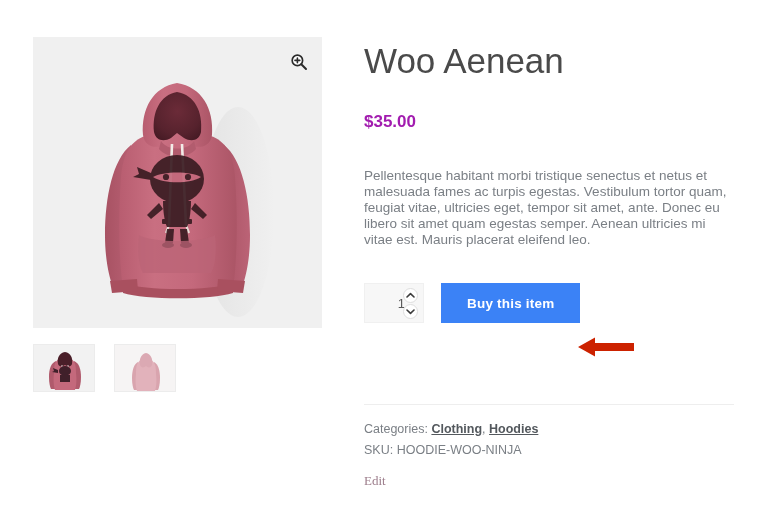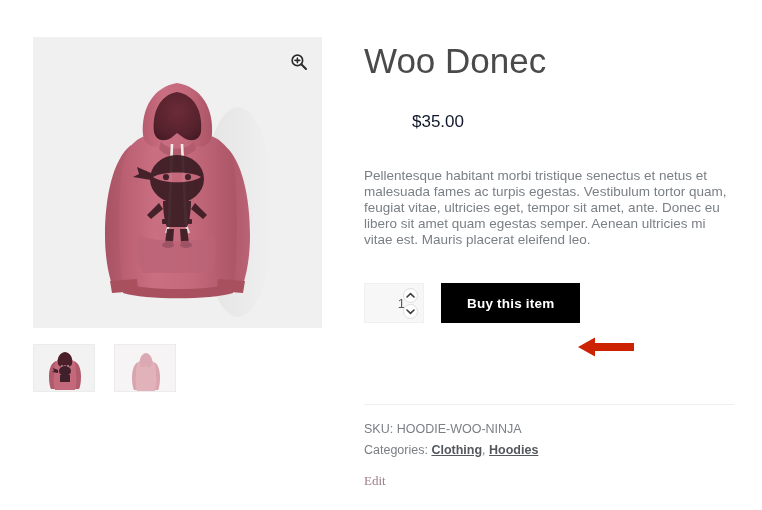--- a/index.html
+++ b/index.html
@@ -66,24 +66,23 @@
     font-size: 35px;
     font-weight: 300;
     color: #4a4a4a;
     letter-spacing: 0px;
     line-height: 44px;
     margin: 0 0 0 0;
     padding-top: 2px;
   }
   .price {
     font-size: 17px;
-    color: #0f172a;
+    color: #a21caf;
     margin-top: 29px;
-    font-weight: 400;
-    margin-left: 48px;
+    font-weight: 700;
   }
   .description {
     margin-top: 36px;
     font-size: 13.5px;
     line-height: 16px;
     color: #7a7f85;
     width: 372px;
   }
 
   
@@ -129,21 +128,21 @@
     justify-content: center;
     cursor: pointer;
     padding: 0;
   }
   .stepper svg { display: block; }
 
   .buy-button {
     margin-left: 17px;
     height: 40px;
     padding: 0 26px;
-    background: #000000;
+    background: #3b82f6;
     color: #ffffff;
     font-size: 13.5px;
     font-weight: bold;
     border: none;
     cursor: pointer;
     font-family: "Liberation Sans", sans-serif;
     letter-spacing: 0.2px;
   }
 
   
@@ -314,21 +313,21 @@
           <path d="M26 15 C 22 17, 21 21, 21 29 C 20 37, 21 43, 22 46 L 40 46 C 41 43, 42 37, 41 29 C 41 21, 40 17, 36 15 Z" fill="#e2b2bb"></path>
           <path d="M31 8 C 26 9, 24 14, 25 20 C 26 23, 29 23, 31 21 C 33 23, 36 23, 37 20 C 38 14, 36 9, 31 8 Z" fill="#dba9b3"></path>
         </svg>
       </div>
 
     </div>
   </div>
 
   <div class="summary">
 
-    <h1 class="product-title">Woo Donec</h1>
+    <h1 class="product-title">Woo Aenean</h1>
 
     <div class="price">$35.00</div>
 
     <div class="description">Pellentesque habitant morbi tristique senectus et netus et malesuada fames ac turpis egestas. Vestibulum tortor quam, feugiat vitae, ultricies eget, tempor sit amet, ante. Donec eu libero sit amet quam egestas semper. Aenean ultricies mi vitae est. Mauris placerat eleifend leo.</div>
 
     <div class="cart">
 
       <div class="qty-box">
         <input class="qty-input" type="text" value="1" style="">
         <div class="qty-steppers">
@@ -350,24 +349,24 @@
   </div>
 
   <svg class="annotation-arrow" viewBox="0 0 56 22">
     <path d="M0 11 L 17 1.5 L 17 7 L 56 7 L 56 15 L 17 15 L 17 20.5 Z" fill="#cc2200"></path>
   </svg>
 
   <div class="divider"></div>
 
   <div class="meta">
     <p class="meta-line">
+      <span>Categories:</span>
+      <a class="cat-link">Clothing</a><span>, </span><a class="cat-link">Hoodies</a>
+    </p>
+    <p class="meta-line">
       <span>SKU:</span>
       <span>HOODIE-WOO-NINJA</span>
     </p>
-    <p class="meta-line">
-      <span>Categories:</span>
-      <a class="cat-link">Clothing</a><span>, </span><a class="cat-link">Hoodies</a>
-    </p>
   </div>
 
   <a class="edit-link">Edit</a>
 
 </div>
 
 </body></html>

